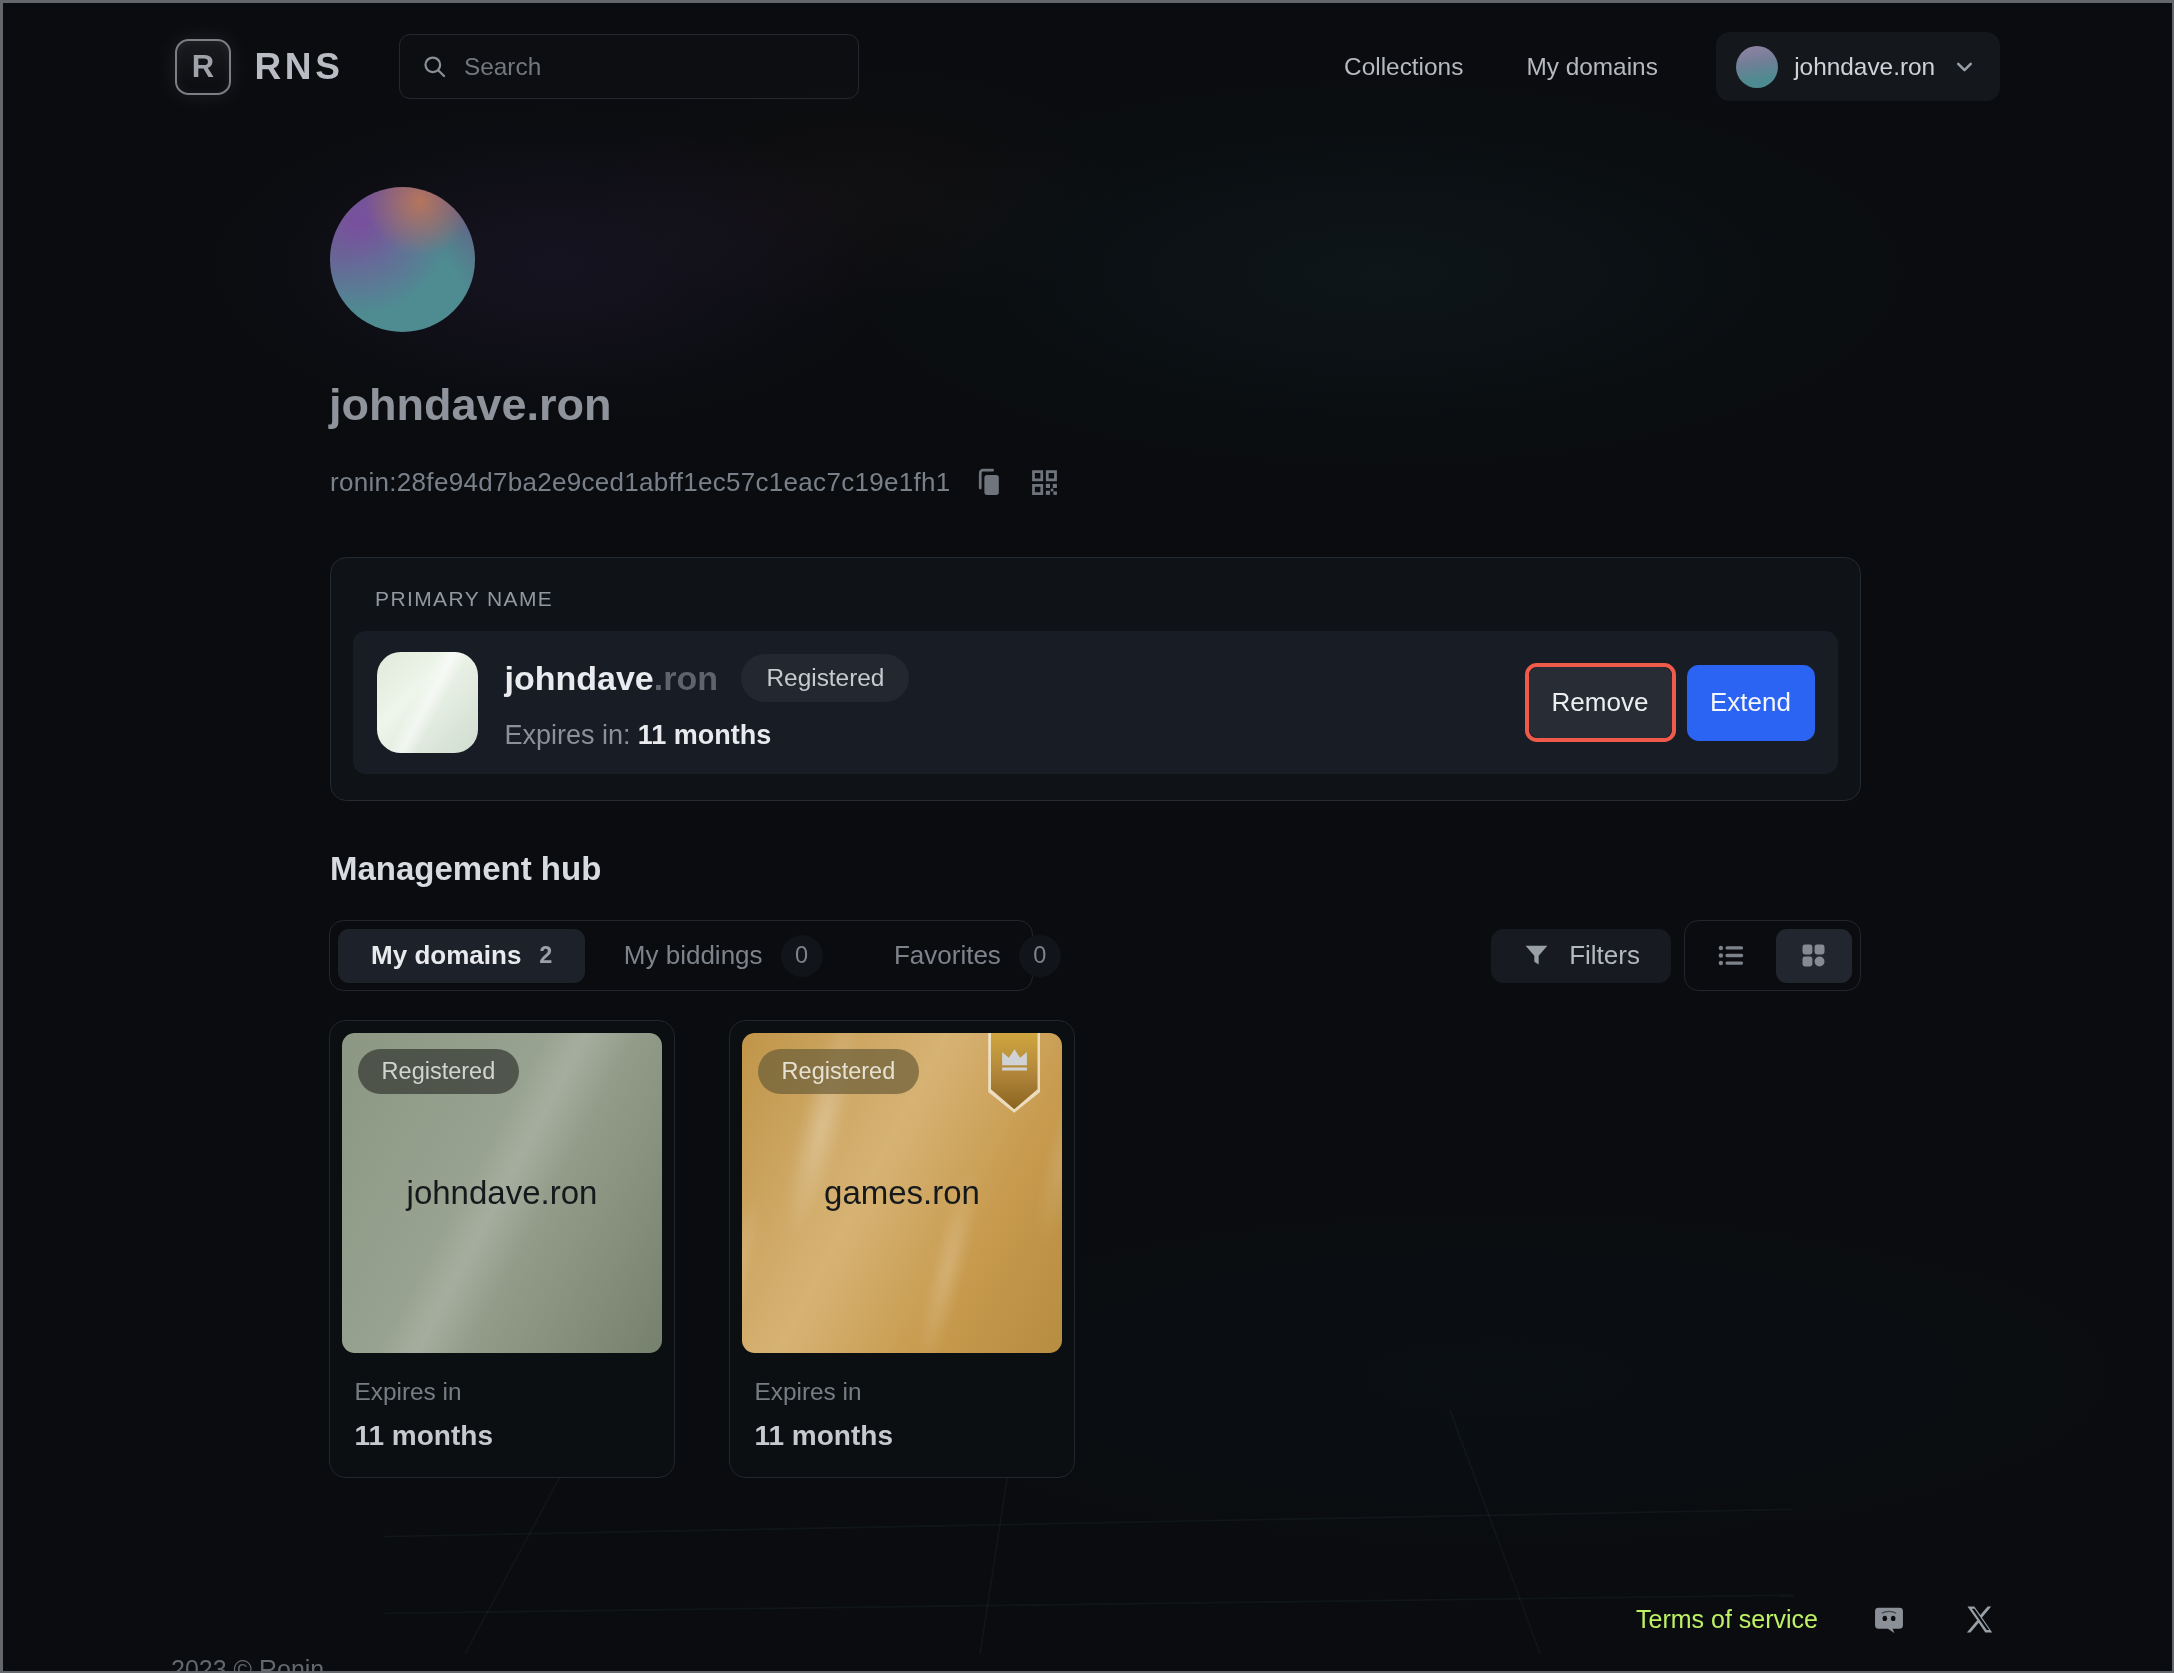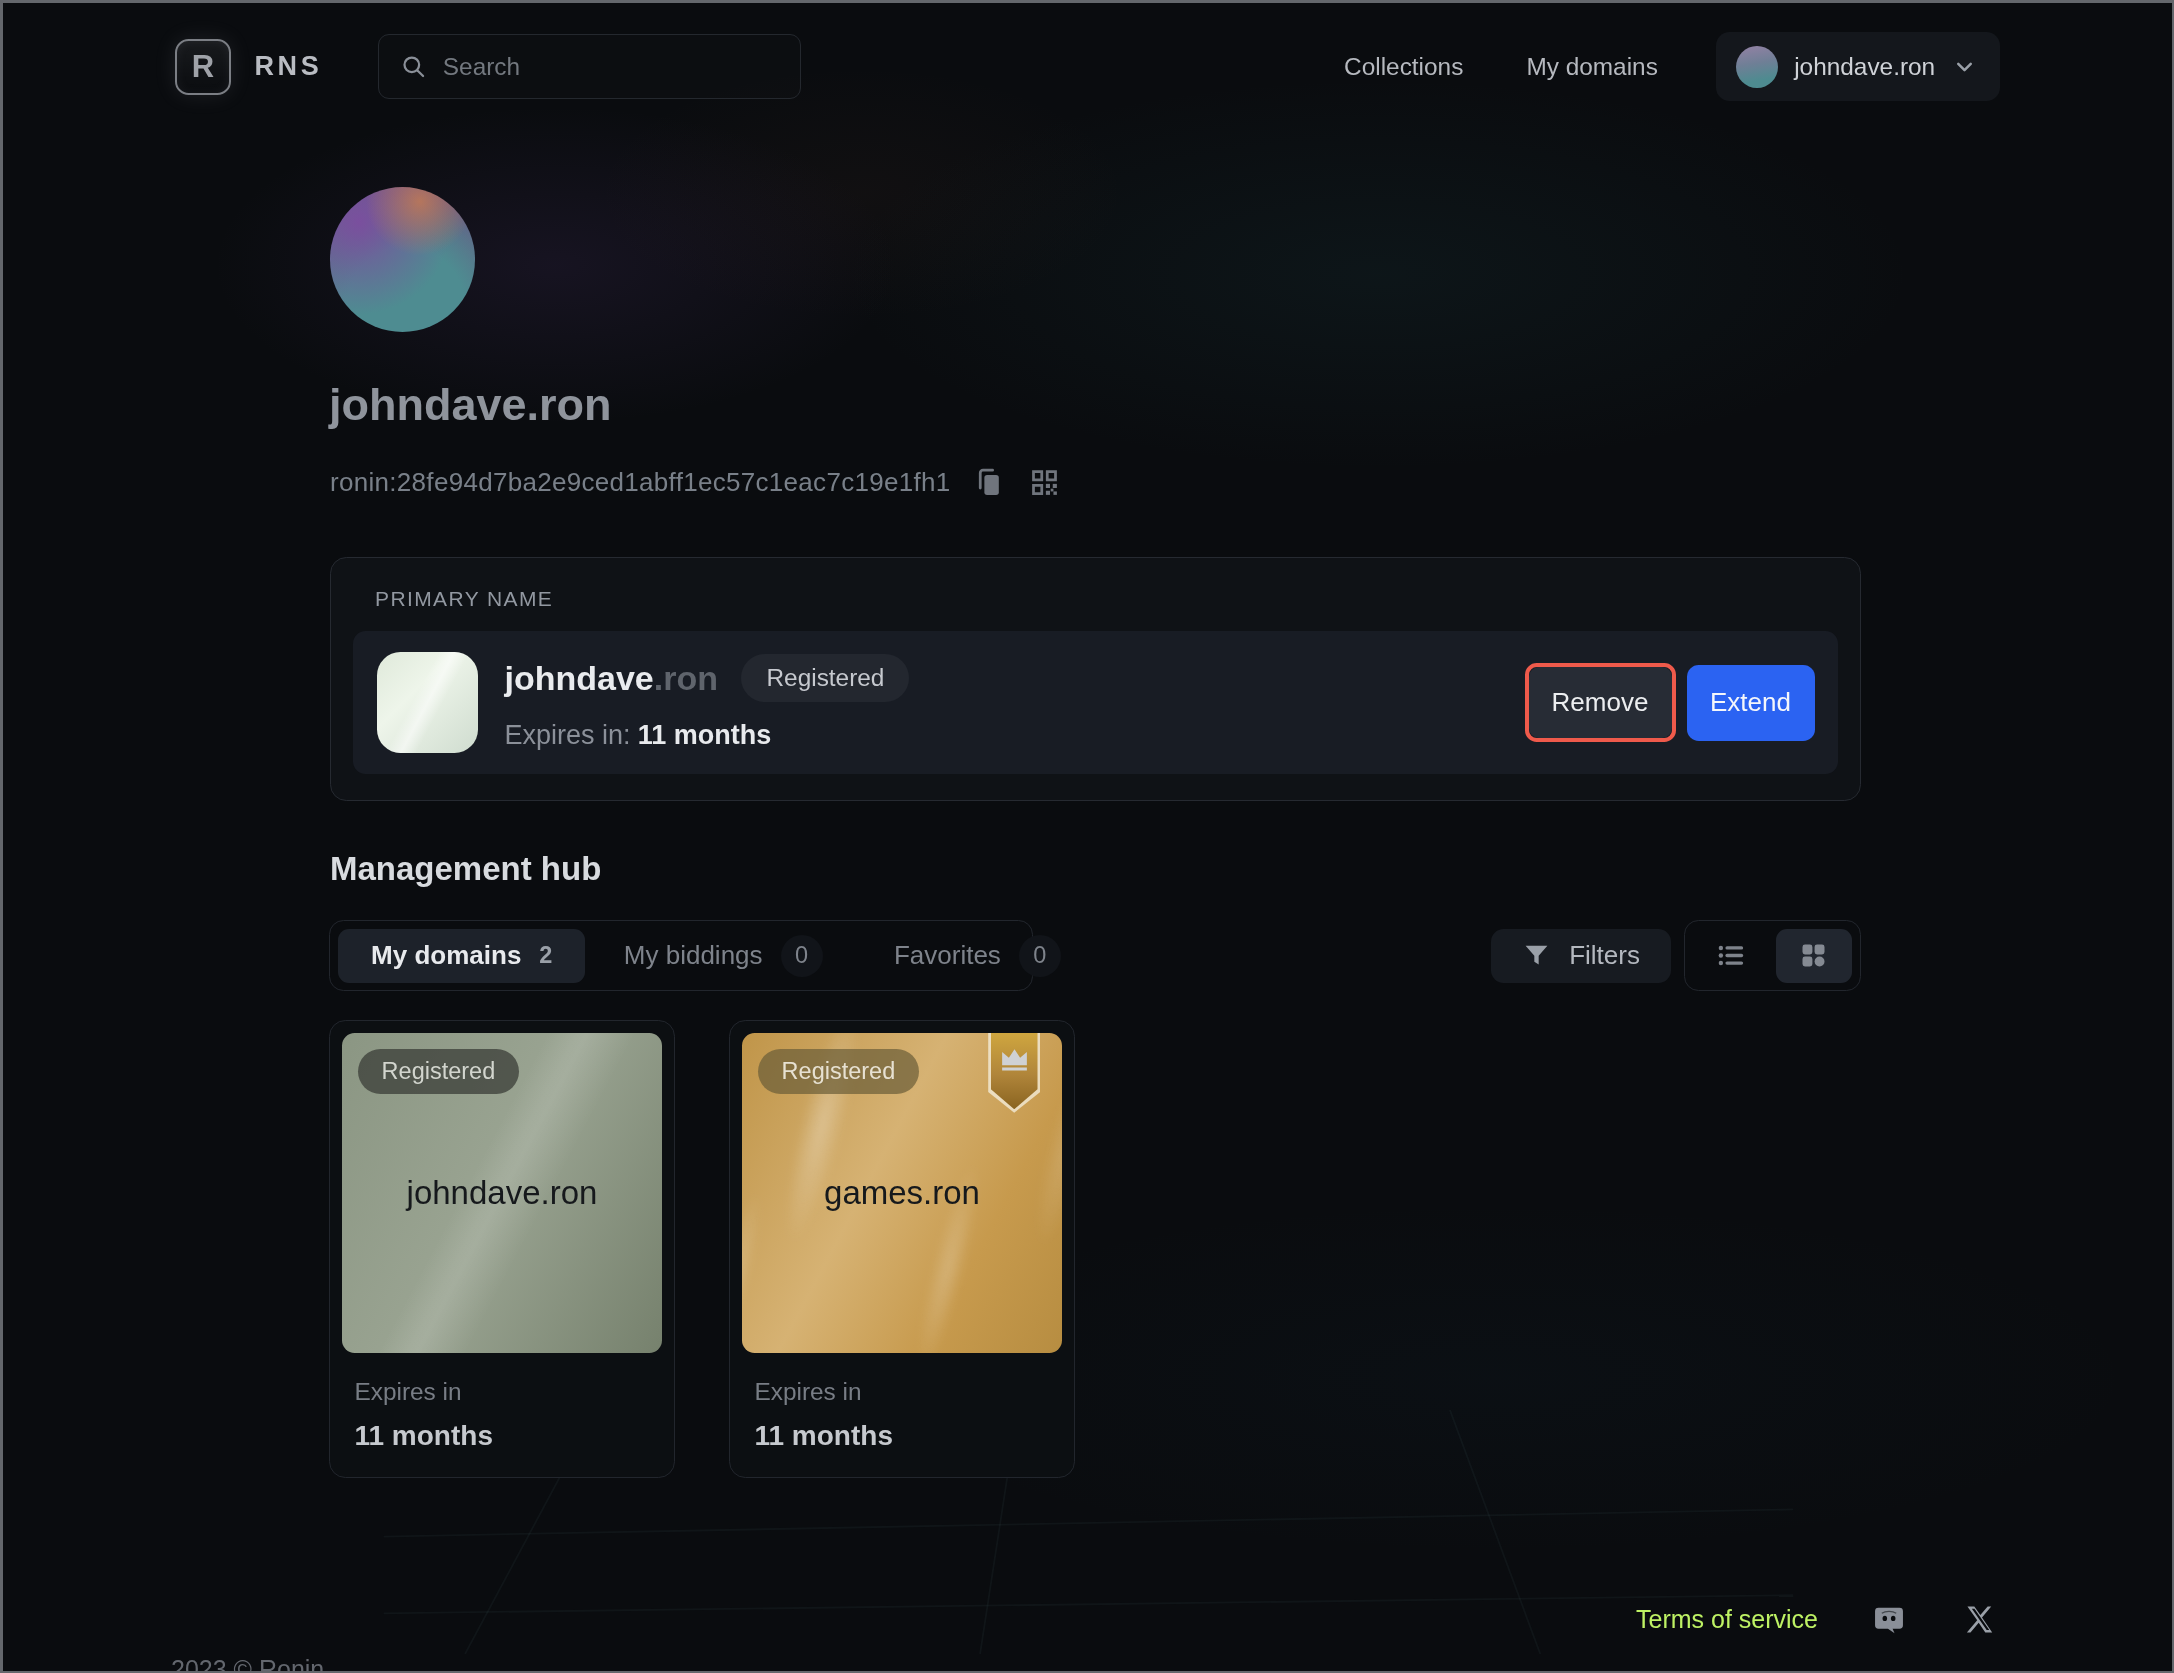--- a/index.html
+++ b/index.html
@@ -23,23 +23,23 @@
 
   
   .topbar { position:absolute; top:0; left:0; width:100%; height:127px; display:flex; align-items:center; padding:0 172px; }
   .logo-badge {
     width:56px; height:56px; border:2.7px solid #7b7e84; border-radius:13.6px; flex:0 0 auto;
     display:flex; align-items:center; justify-content:center;
     color:#9fa2a8; font-size:31px; font-weight:800;
     background:linear-gradient(180deg, rgba(255,255,255,.06), rgba(0,0,0,0));
     box-shadow:0 0 22px rgba(205,205,215,.10), inset 0 0 11px rgba(205,205,215,.07);
   }
-  .brand { margin-left:23.5px; font-size:27px; font-weight:700; letter-spacing:3.6px; color:#b9bcc2; }
+  .brand { margin-left:23.5px; font-size:37px; font-weight:700; letter-spacing:3.6px; color:#b9bcc2; }
   .search-box {
-    margin-left:56px; width:423px; height:65px; border:0.9px solid #24282e; border-radius:11px;
+    margin-left:56px; width:460px; height:65px; border:0.9px solid #24282e; border-radius:11px;
     display:flex; align-items:center; padding:0 20px; gap:14.5px; background:rgba(255,255,255,0.01);
   }
   .search-box input { flex:1; background:transparent; border:none; outline:none; color:#c9ccd1; font-size:24.4px; font-family:inherit; }
   .search-box input::placeholder { color:#73787f; }
   .nav { margin-left:auto; display:flex; align-items:center; gap:63px; }
   .nav-link { font-size:24.4px; color:#b6b9bf; cursor:pointer; white-space:nowrap; }
   .account-pill {
     margin-left:58px; display:flex; align-items:center; gap:16.3px;
     background:#14171c; height:69px; padding:0 23.5px 0 20px; border-radius:13.6px; cursor:pointer;
   }

